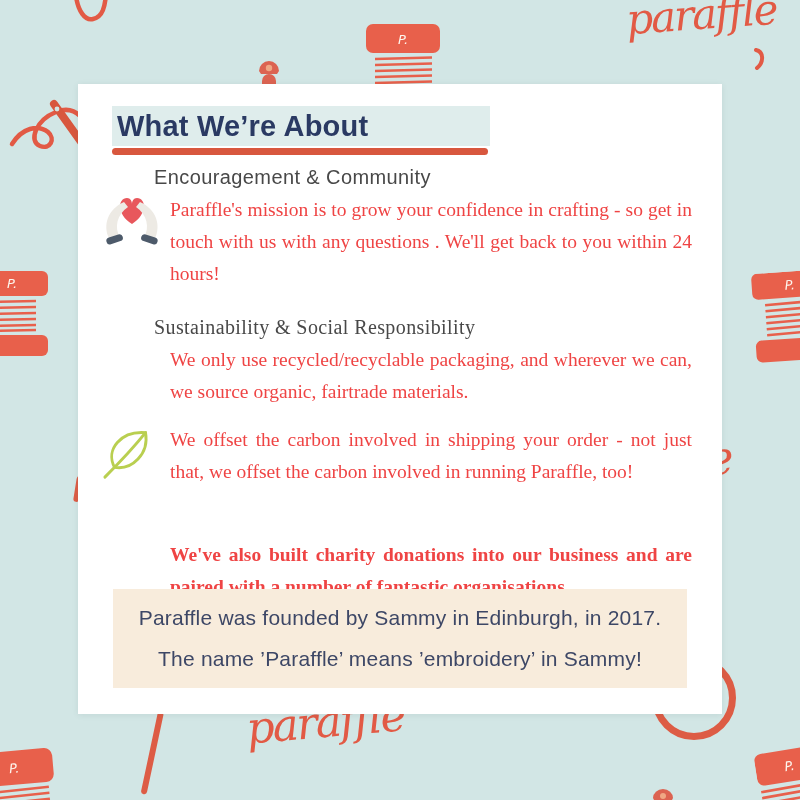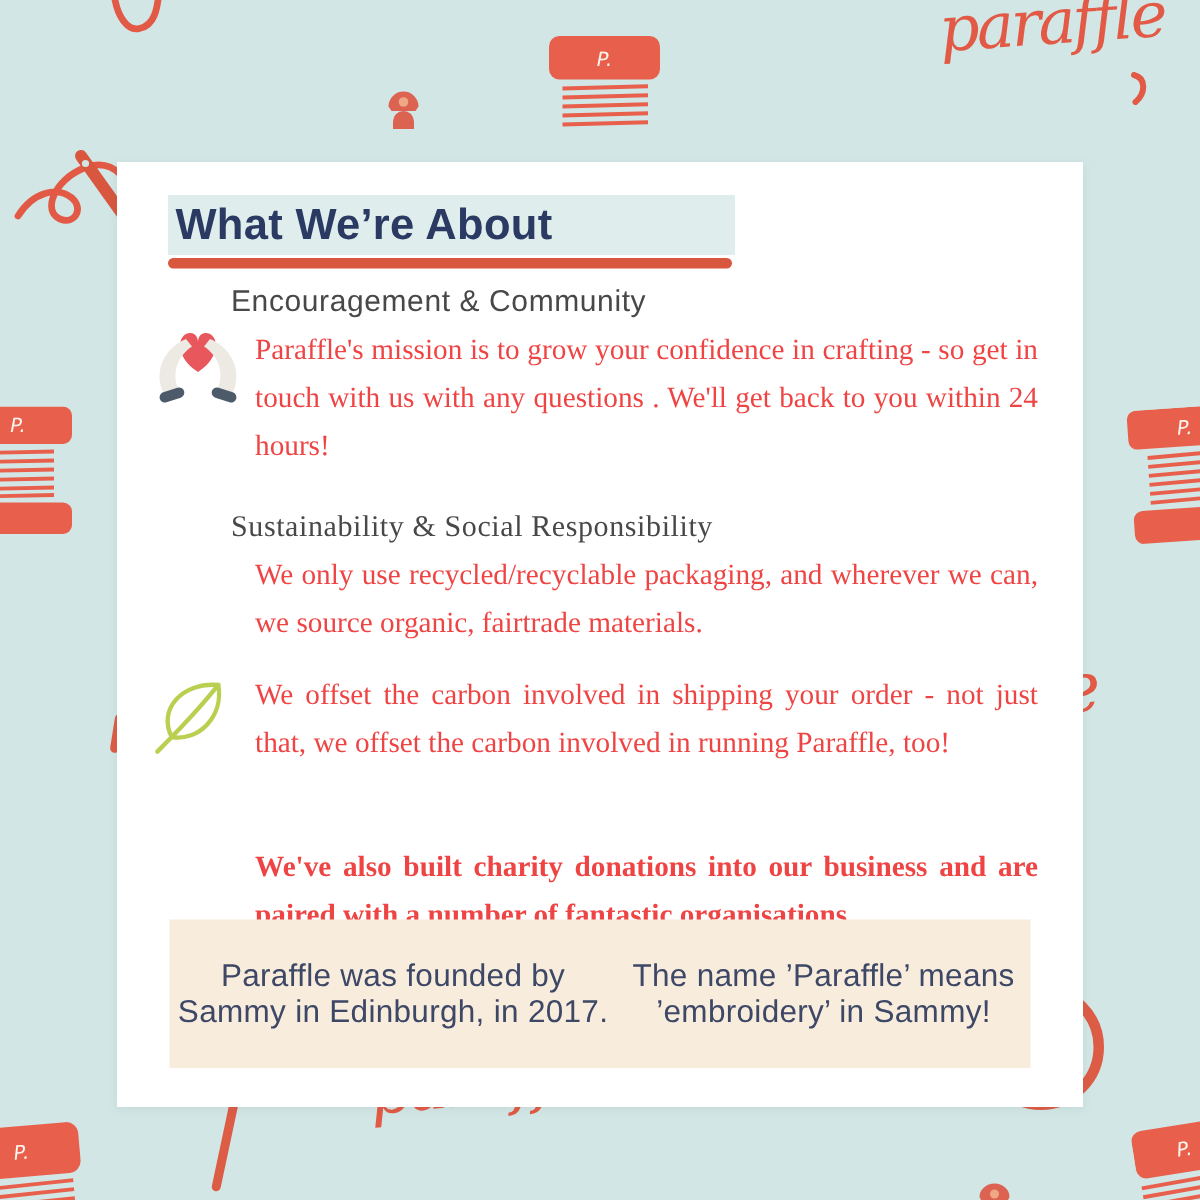--- a/index.html
+++ b/index.html
@@ -15,42 +15,42 @@
   #word-bottom{left:246px;top:696px;font-size:44px;transform:rotate(-5deg);}
   .spool-p{font:italic 13px "DejaVu Sans",sans-serif;fill:#fdf6ee;}
   #needle-bottom{left:158px;top:712px;width:6px;height:84px;background:#dd5c45;
                  border-radius:3px;transform:rotate(12deg);transform-origin:top center;z-index:1;}
   #ring-br{left:652px;top:656px;width:84px;height:84px;border:7px solid #dd5c45;
            border-radius:50%;box-sizing:border-box;z-index:1;}
   #sliver{left:75px;top:476px;width:6px;height:26px;background:#dd5c45;
           border-radius:3px;transform:rotate(9deg);z-index:1;}
   
   .card{position:absolute;left:78px;top:84px;width:644px;height:630px;background:#ffffff;
-        z-index:2;box-shadow:0 1px 6px rgba(60,90,90,.10);margin-top:24px;}
+        z-index:2;box-shadow:0 1px 6px rgba(60,90,90,.10);}
   .title-wrap{position:absolute;left:34px;top:22px;width:378px;height:40px;
               background:#dfedec;display:flex;align-items:center;}
   .title-wrap h1{margin:0;padding-left:5px;font-size:29px;font-weight:bold;
                  color:#2a3a63;letter-spacing:.2px;font-family:"Liberation Sans",sans-serif;}
   .underline{position:absolute;left:34px;top:64px;width:376px;height:7px;
              background:#d8573e;border-radius:4px;}
   .sec-h{position:absolute;left:76px;width:534px;margin:0;font-size:20px;font-weight:normal;
          color:#484848;letter-spacing:.4px;line-height:30px;}
   #sec1-h{top:78px;}
   #sec2-h{top:228px;font-family:Liberation Serif, serif;}
   .body-p{position:absolute;left:92px;width:522px;margin:0;
           font-family:"Liberation Serif",serif;font-size:19.5px;line-height:32px;
           color:#ef4444;text-align:justify;}
   #p1{top:110px;}
   #p2{top:260px;}
   #p3{top:340px;}
   #p4{top:455px;font-weight:bold;}
   #icon-hands{position:absolute;left:22px;top:102px;}
   #icon-leaf{position:absolute;left:24px;top:338px;}
   .footer-box{position:absolute;left:35px;top:505px;width:574px;height:99px;
-              background:#f8ecdc;display:flex;flex-direction:row;justify-content:space-evenly;
+              background:#f8ecdc;display:flex;flex-direction:column;justify-content:space-evenly;
               align-items:center;}
   .footer-box p{margin:0;font-size:21px;color:#3d4766;letter-spacing:.2px;text-align:center;}
 </style>
 </head>
 <body>
 
 <div class="stage">
 
   <svg class="deco" style="left:72px;top:-4px;" width="40" height="30" viewBox="0 0 40 30">
     <path d="M4 0 C6 15 13 25 21 23 C31 21 33 10 34 -2" fill="none" stroke="#e25a45" stroke-width="4.5" stroke-linecap="round"></path>

